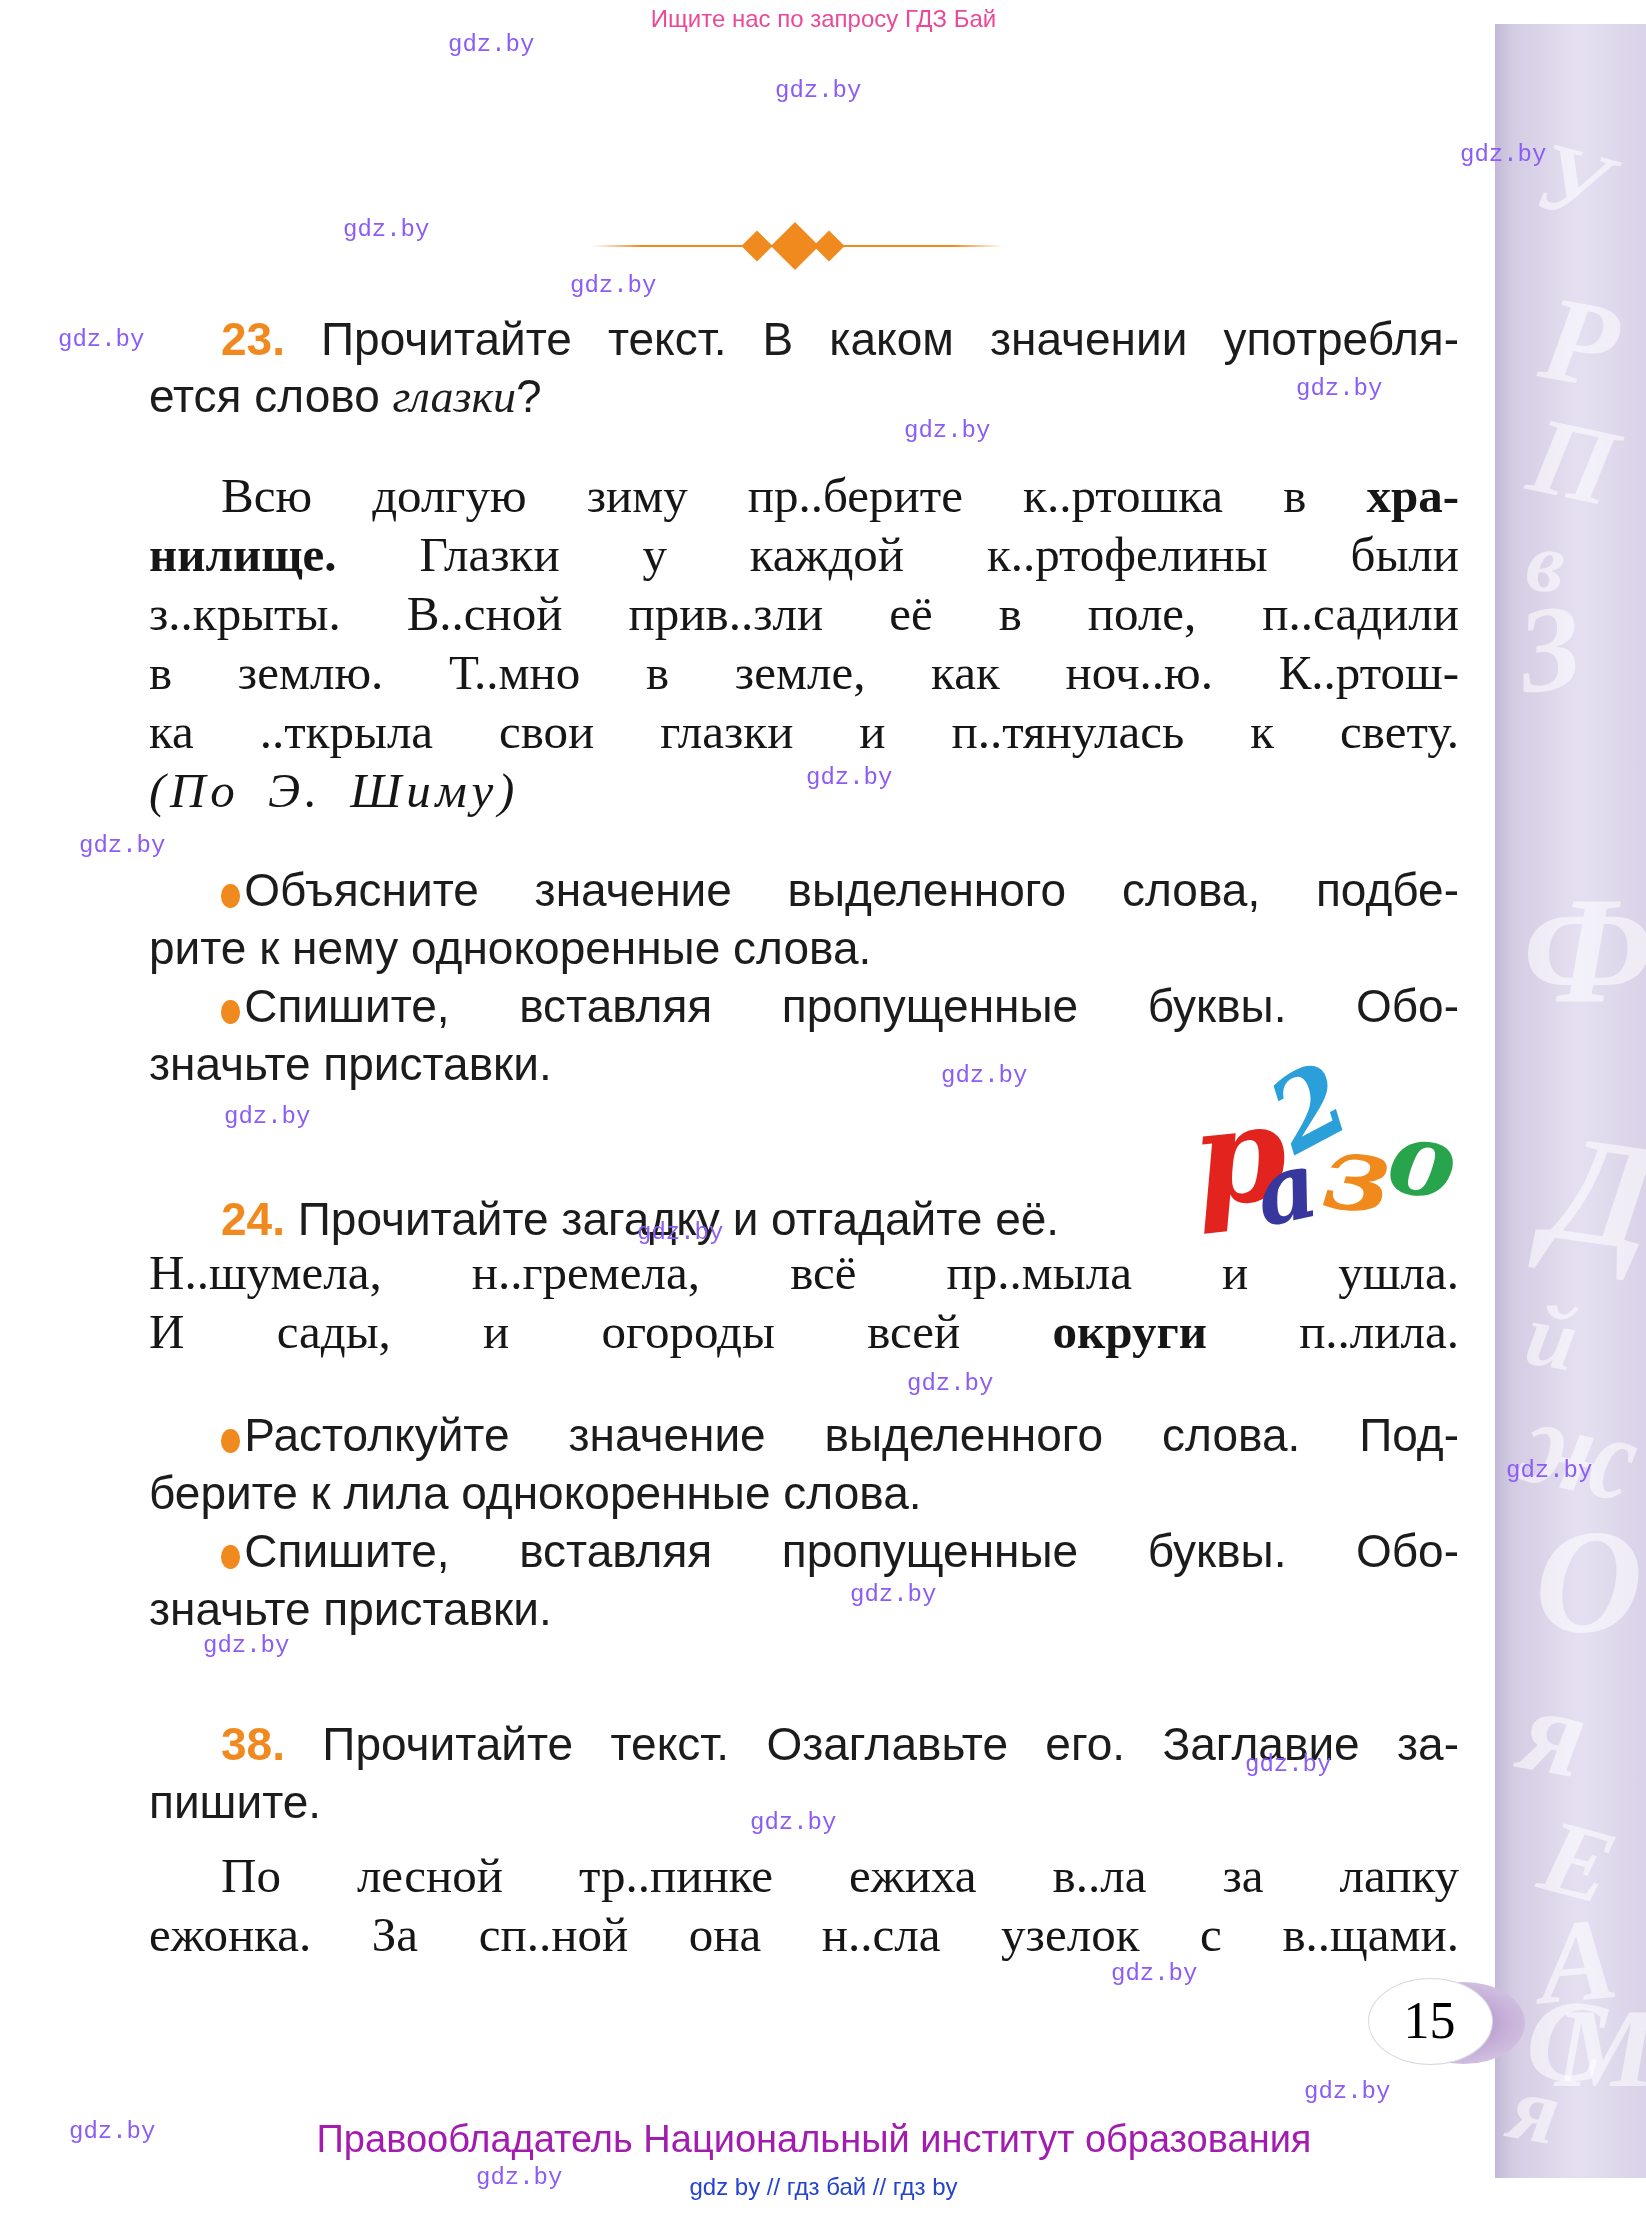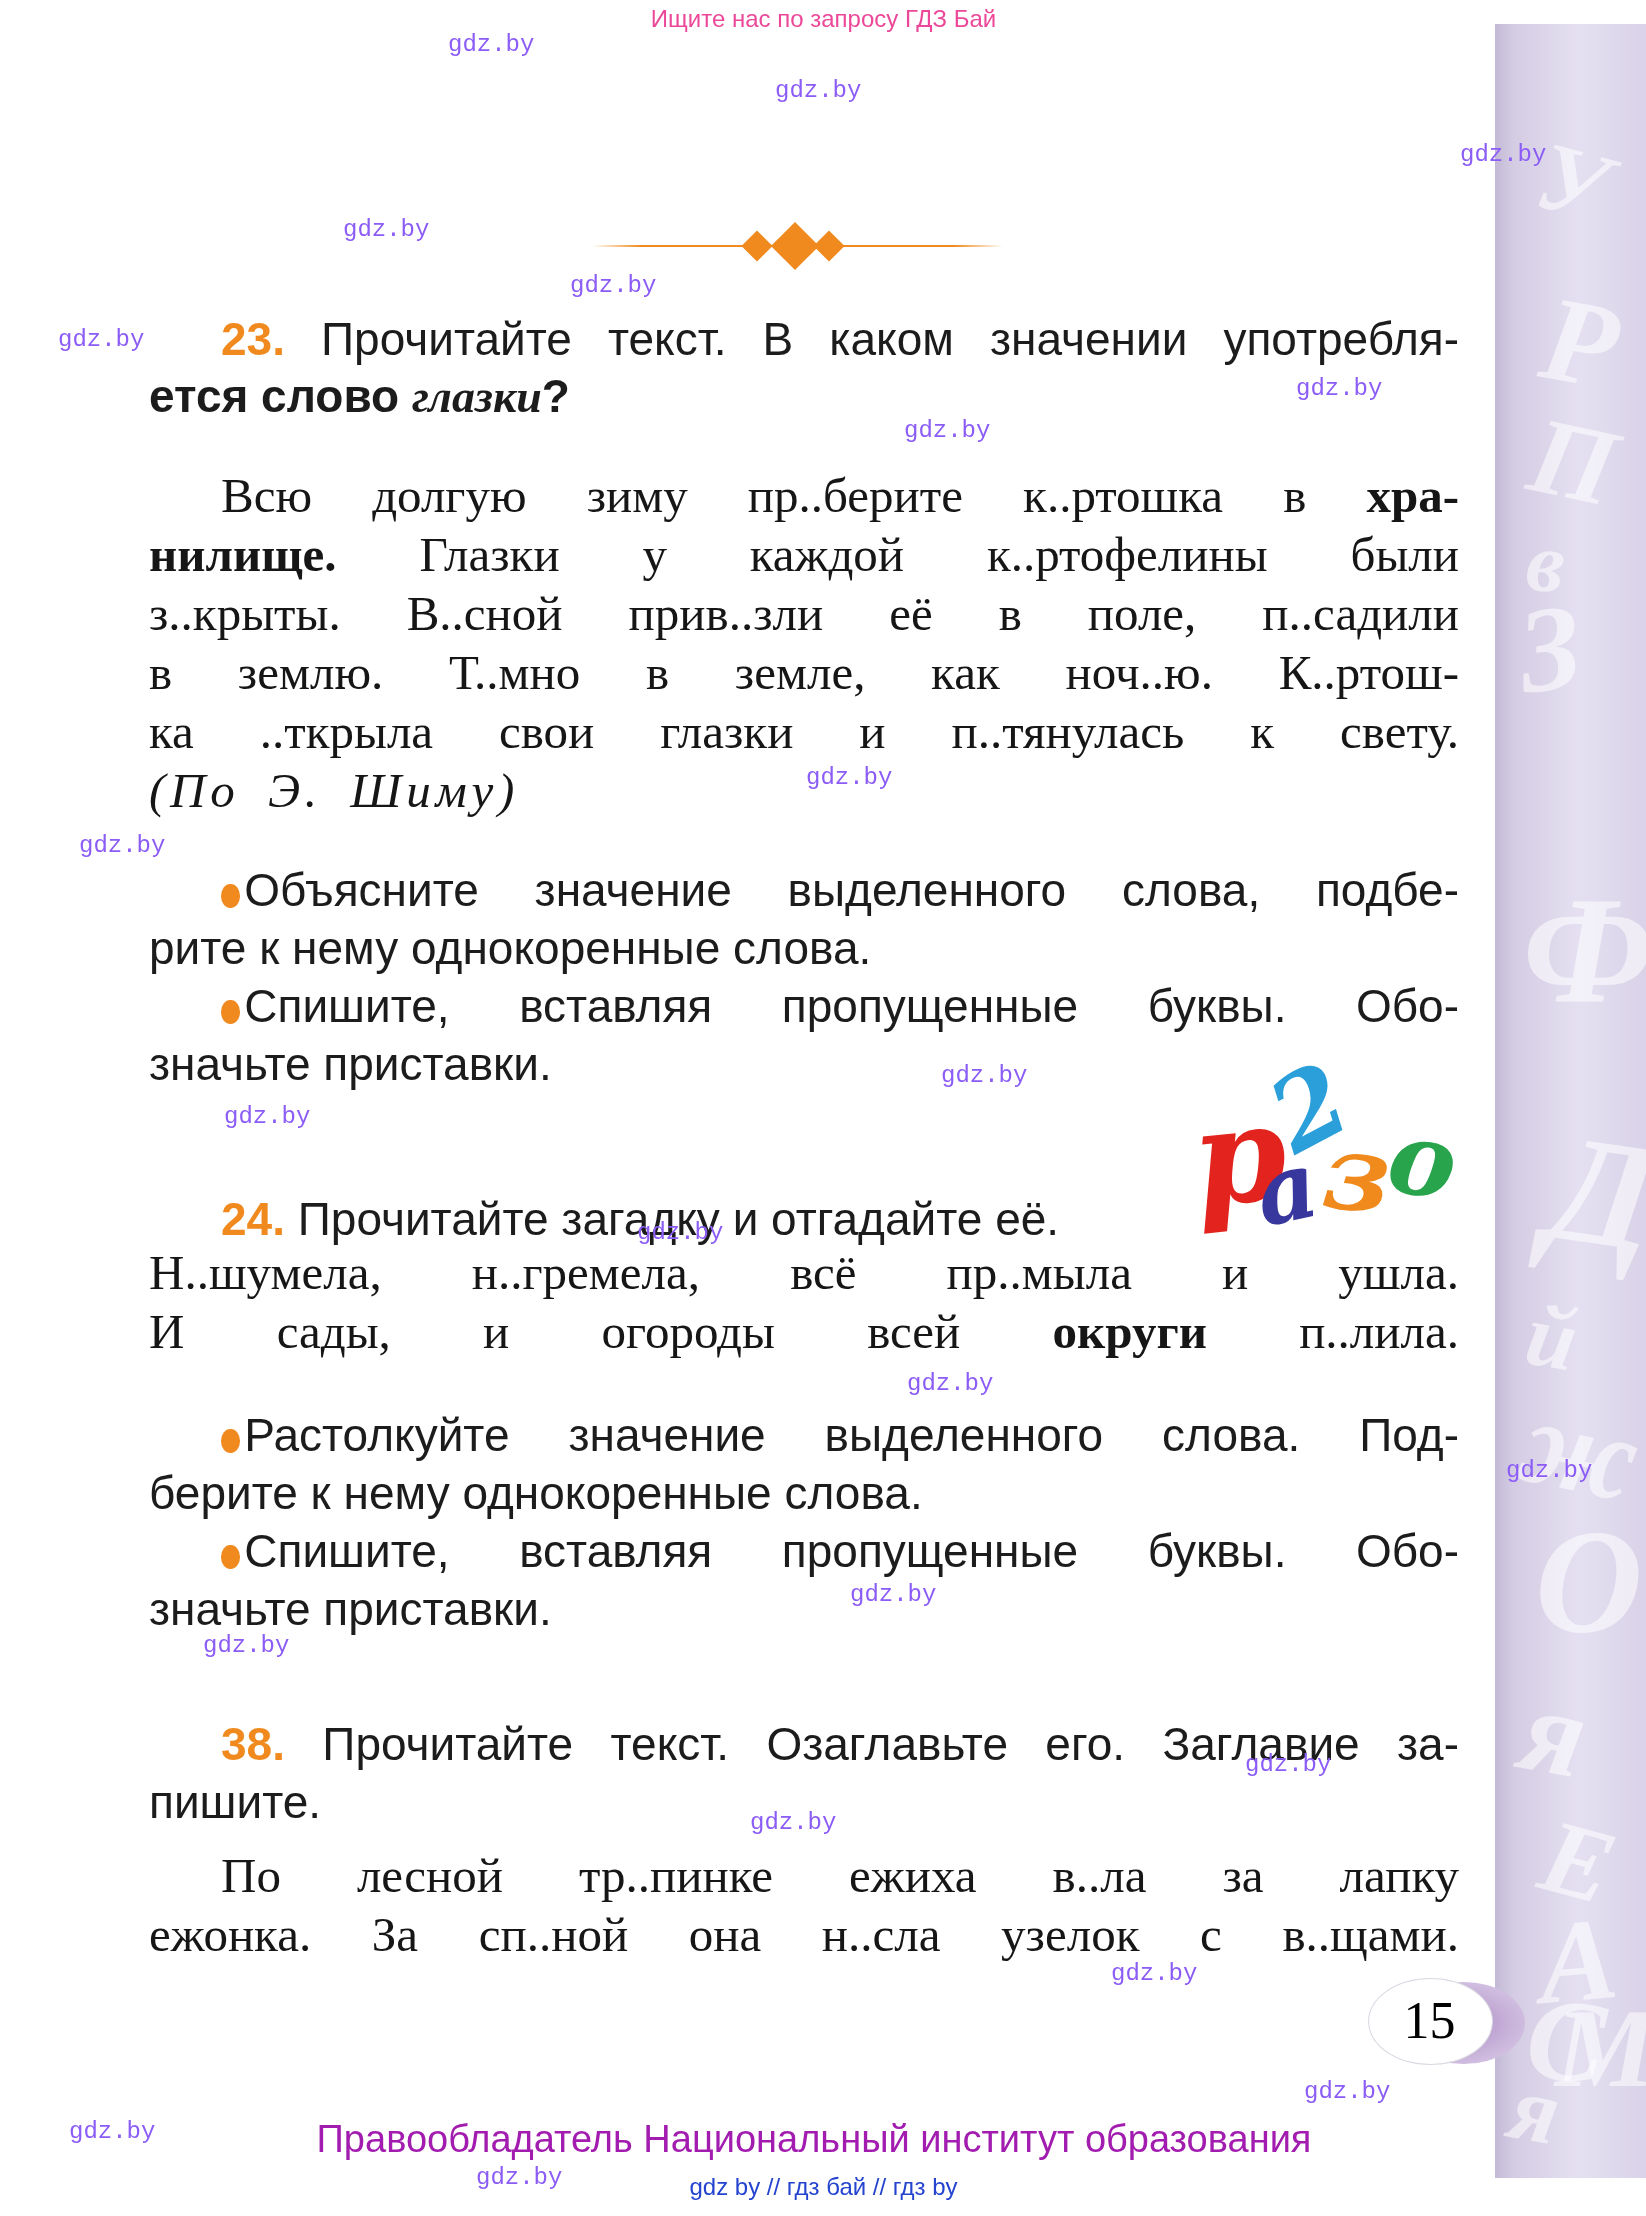--- a/index.html
+++ b/index.html
@@ -95,21 +95,21 @@
 
   <div class="deco">
     <div class="rule"></div>
     <div class="dia dia-s1"></div>
     <div class="dia dia-l"></div>
     <div class="dia dia-s2"></div>
   </div>
 
   <div class="blk sans" style="top:310px;">
     <div class="line just ind"><span class="num">23.</span> <span>Прочитайте текст. В каком значении употребля-</span></div>
-    <div class="line" style="margin-top:-0.8px;font-weight:bold;"><span>ется слово </span><span class="em-serif">глазки</span><span>?</span></div>
+    <div class="line" style="margin-top:-0.8px;"><span>ется слово </span><span class="em-serif">глазки</span><span>?</span></div>
   </div>
 
   <div class="blk serif" style="top:466px;">
     <div class="line just ind"><span>Всю долгую зиму пр..берите к..ртошка в </span><span class="b">хра-</span></div>
     <div class="line just"><span class="b">нилище.</span><span> Глазки у каждой к..ртофелины были</span></div>
     <div class="line just">з..крыты. В..сной прив..зли её в поле, п..садили</div>
     <div class="line just">в землю. Т..мно в земле, как ноч..ю. К..ртош-</div>
     <div class="line just">ка ..ткрыла свои глазки и п..тянулась к свету.</div>
     <div class="line author">(По Э. Шиму)</div>
   </div>
@@ -133,21 +133,21 @@
     <span class="lg-o">о</span>
   </div>
 
   <div class="blk serif" style="top:1243px;width:1144px;">
     <div class="line just" style="width:1310px;">Н..шумела, н..гремела, всё пр..мыла и ушла.</div>
     <div class="line just" style="width:1310px;"><span>И сады, и огороды всей </span><span class="b">округи</span><span> п..лила.</span></div>
   </div>
 
   <div class="blk sans" style="top:1406px;">
     <div class="line just ind"><span class="dot"></span><span>Растолкуйте значение выделенного слова. Под-</span></div>
-    <div class="line">берите к нему однокоренные слова.</div>
+    <div class="line">берите к лила однокоренные слова.</div>
     <div class="line just ind"><span class="dot"></span><span>Спишите, вставляя пропущенные буквы. Обо-</span></div>
     <div class="line">значьте приставки.</div>
   </div>
 
   <div class="blk sans" style="top:1715px;">
     <div class="line just ind"><span class="num">38.</span> <span>Прочитайте текст. Озаглавьте его. Заглавие за-</span></div>
     <div class="line">пишите.</div>
   </div>
 
   <div class="blk serif" style="top:1846px;">

